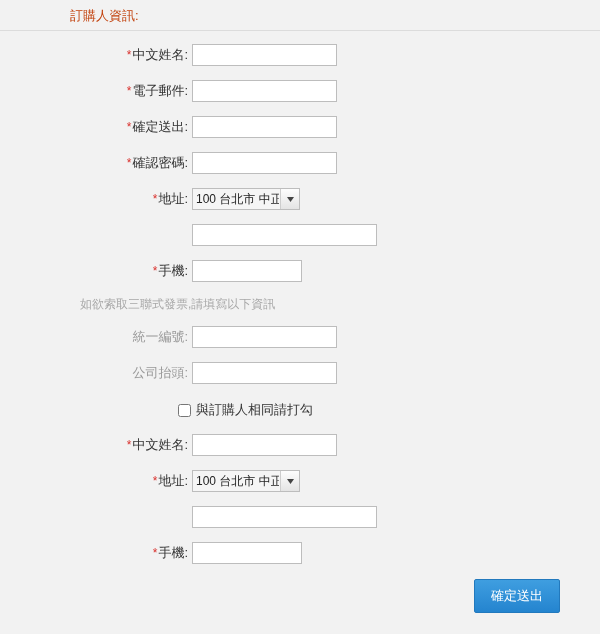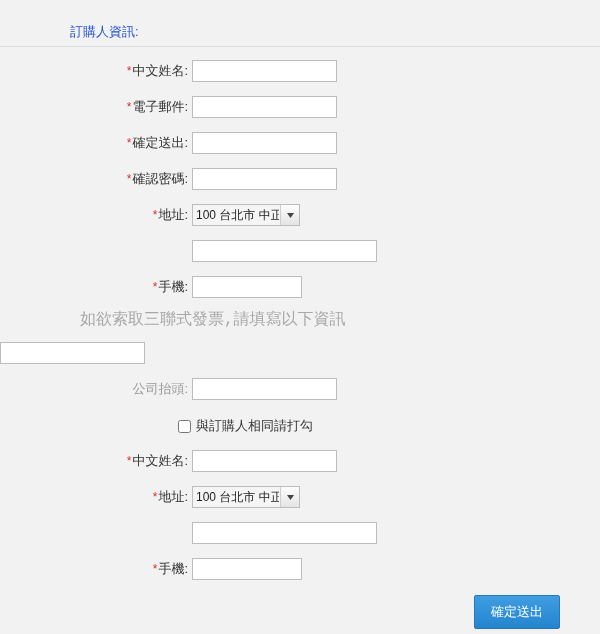--- a/index.html
+++ b/index.html
@@ -19,22 +19,22 @@
     position: relative;
     width: 600px;
     height: 634px;
     box-sizing: border-box;
     padding: 0;
   }
 
   
   .section-title {
     font-size: 13px;
-    color: #1d4ed8;
-    padding: 24px 0 6px 70px;
+    color: #c2410c;
+    padding: 8px 0 6px 70px;
     border-bottom: 1px solid #dcdcdc;
     margin: 0;
     line-height: 16px;
   }
   .section-title.second {
     margin-top: 4px;
   }
 
   
   .form-row {
@@ -122,24 +122,23 @@
     display: flex;
     align-items: center;
   }
   input.txt.addr {
     width: 185px;
   }
 
   .note {
     padding-left: 80px;
     color: #a8a8a8;
-    font-size: 16px;
+    font-size: 12px;
     height: 30px;
     line-height: 30px;
-    font-family: Liberation Mono, monospace;
   }
 
   
   .check-row {
     display: flex;
     align-items: center;
     padding-left: 178px;
     height: 34px;
   }
   .check-row input[type=checkbox] {
@@ -234,20 +233,21 @@
   <div class="form-row">
     <div class="form-label"><span class="req">*</span><span>手機:</span></div>
     <div class="field">
       <input class="txt w110" type="text" placeholder="" style="">
     </div>
   </div>
 
   <div class="note">如欲索取三聯式發票,請填寫以下資訊</div>
 
   <div class="form-row">
+    <div class="form-label muted">統一編號:</div>
     <div class="field">
       <input class="txt w145" type="text" placeholder="" style="">
     </div>
   </div>
 
   <div class="form-row">
     <div class="form-label muted">公司抬頭:</div>
     <div class="field">
       <input class="txt w145" type="text" placeholder="" style="">
     </div>

